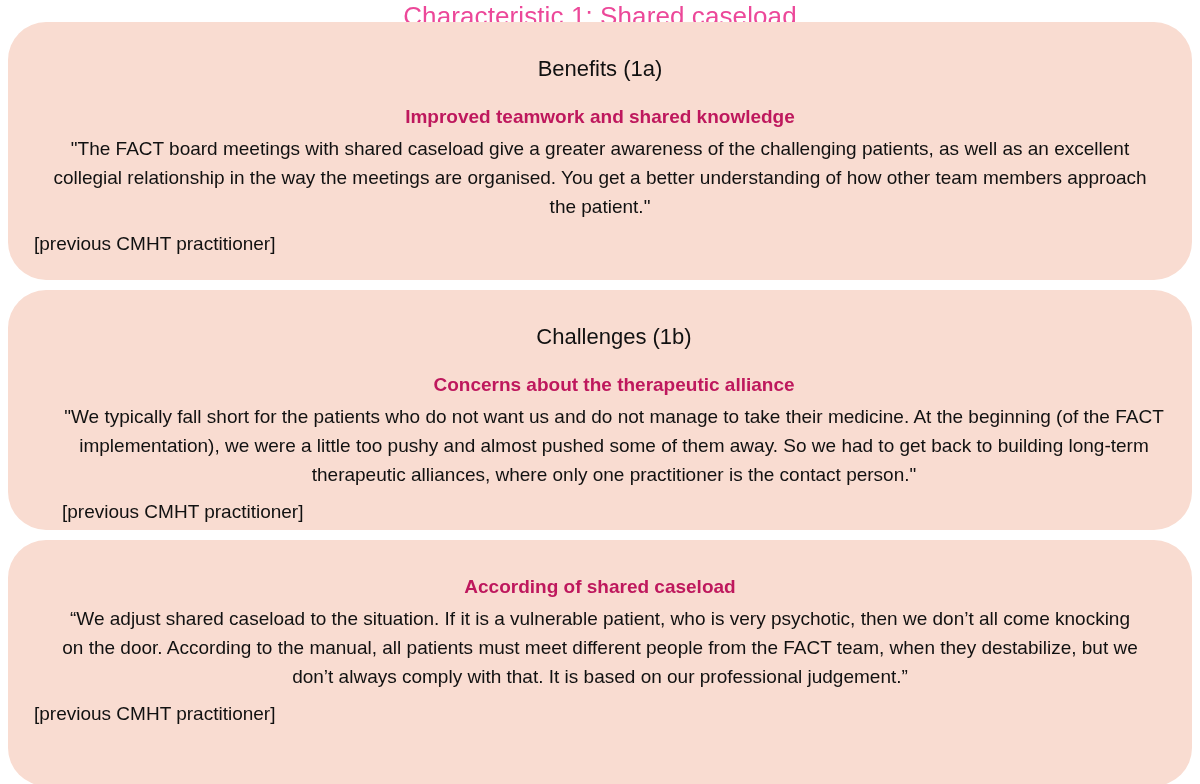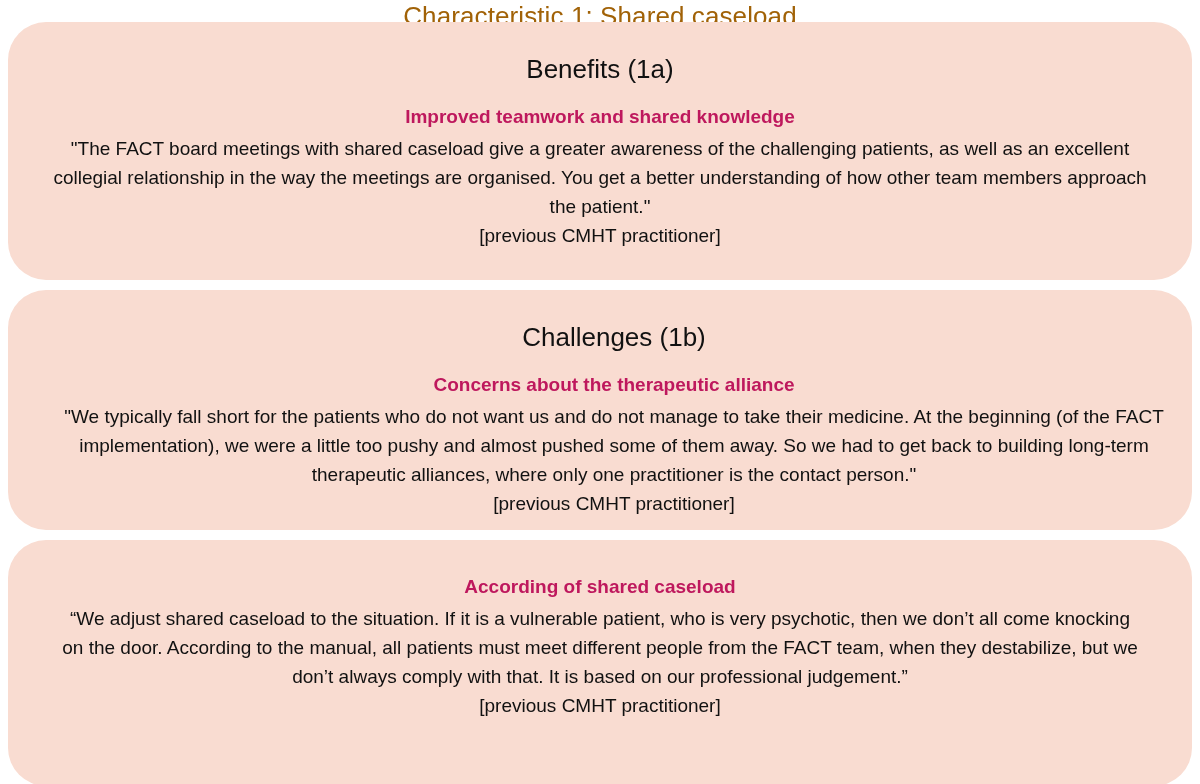--- a/index.html
+++ b/index.html
@@ -20,21 +20,21 @@
     width: 1200px;
     height: 784px;
     box-sizing: border-box;
   }
 
   .figure-title {
     text-align: center;
     font-size: 26px;
     line-height: 30px;
     font-weight: 400;
-    color: #a16207;
+    color: #ec4899;
     padding-top: 1px;
     letter-spacing: 0.1px;
   }
 
   .panels {
     position: absolute;
     left: 8px;
     top: 22px;
     width: 1184px;
   }
@@ -47,21 +47,21 @@
     margin-bottom: 10px;
     overflow: hidden;
   }
 
   .panel-1 { height: 258px; }
   .panel-2 { height: 240px; padding-left: 46px; }
   .panel-3 { height: 246px; }
 
   .panel-heading {
     text-align: center;
-    font-size: 26px;
+    font-size: 22px;
     line-height: 26px;
     font-weight: 400;
     color: #111111;
     margin: 22px 0 0 0;
   }
 
   .panel-subheading {
     text-align: center;
     font-size: 19px;
     line-height: 23px;
@@ -74,26 +74,26 @@
     text-align: center;
     font-size: 19px;
     line-height: 29px;
     font-weight: 400;
     color: #111111;
     margin: 6px auto 0 auto;
     max-width: 1140px;
   }
 
   .panel-attribution {
-    text-align: center;
+    text-align: left;
     font-size: 19px;
     line-height: 29px;
     font-weight: 400;
     color: #111111;
-    margin: 0;
+    margin: 8px;
   }
 
   .panel-3 .panel-quote { max-width: 1080px; }
   .panel-2 .panel-quote { max-width: 1150px; }
   .panel-1 .panel-quote { max-width: 1120px; }
 </style>
 </head>
 <body>
 
 <div class="figure">

